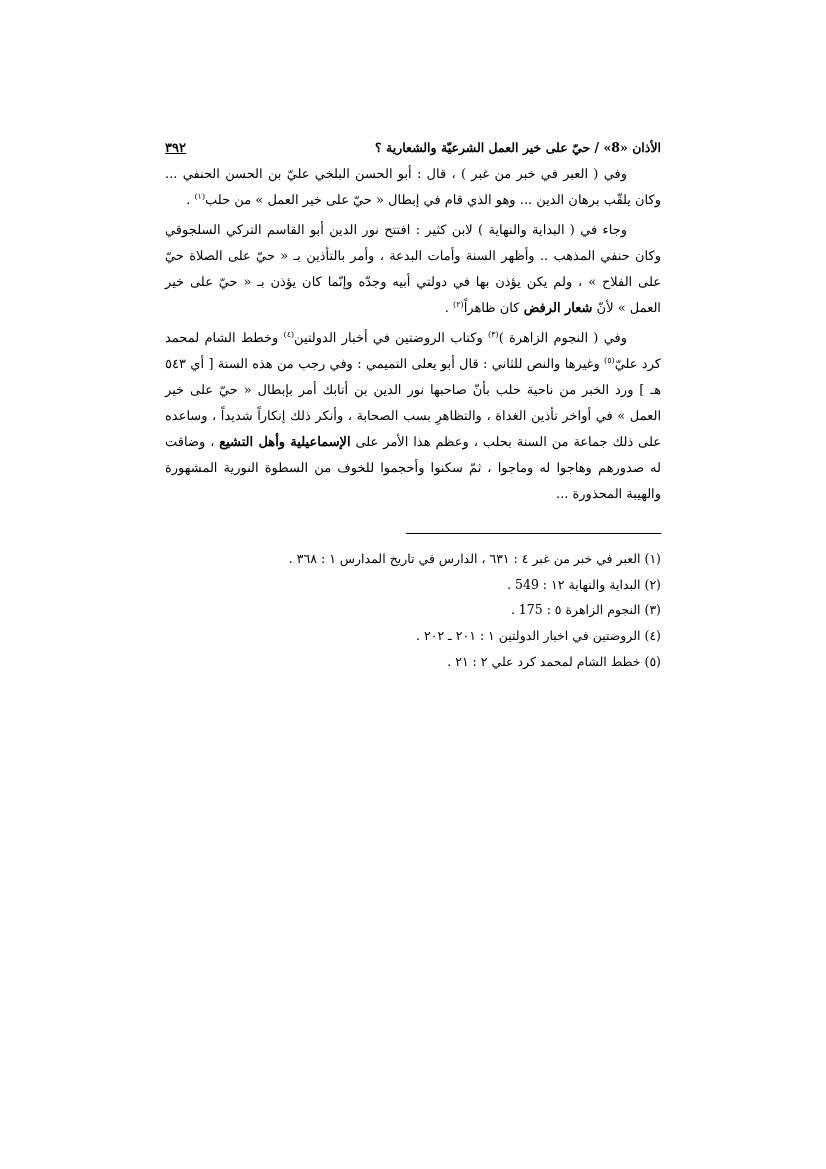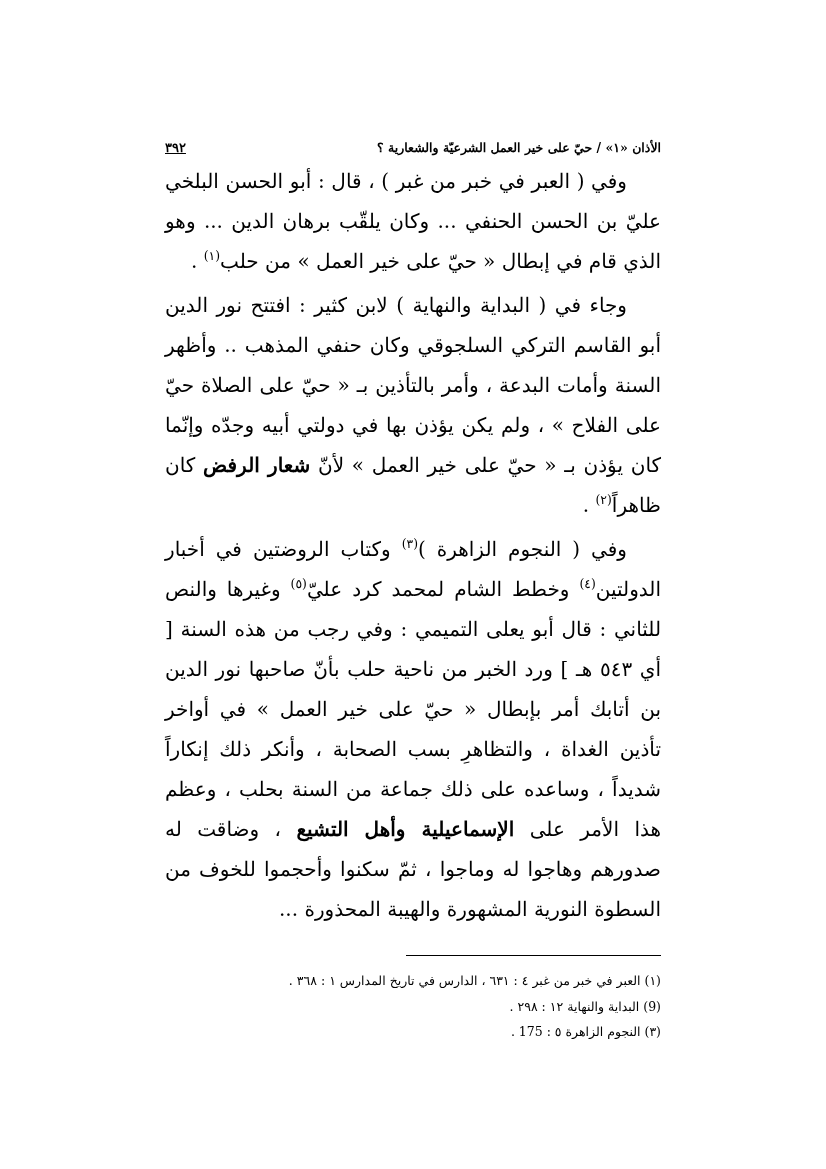--- a/index.html
+++ b/index.html
@@ -41,21 +41,21 @@
   }
   .header .page-number {
     white-space: nowrap;
     font-size: 13px;
     text-decoration: underline;
   }
   
   .body-text {
     direction: rtl;
     text-align: justify;
-    font-size: 20px;
+    font-size: 13px;
     line-height: 2.0;
   }
   .para {
     margin: 0 0 4px 0;
     text-indent: 34px;
     text-align: justify;
     text-align-last: right;
   }
   b, .bold {
     font-weight: bold;
@@ -86,31 +86,33 @@
     text-align: right;
     white-space: nowrap;
   }
 </style>
 </head>
 <body>
 
 <div class="page">
 
   <div class="header">
-    <div class="running-title">الأذان «١» / حيّ على خير العمل الشرعيّة والشعارية ؟</div>
+    <div class="running-title">الأذان «8» / حيّ على خير العمل الشرعيّة والشعارية ؟</div>
     <div class="page-number">٣٩٢</div>
   </div>
 
   <div class="body-text">
     <p class="para">وفي ( العبر في خبر من غبر ) ، قال : أبو الحسن البلخي عليّ بن الحسن الحنفي ... وكان يلقّب برهان الدين ... وهو الذي قام في إبطال « حيّ على خير العمل » من حلب<sup>(١)</sup> .</p>
     <p class="para">وجاء في ( البداية والنهاية ) لابن كثير : افتتح نور الدين أبو القاسم التركي السلجوقي وكان حنفي المذهب .. وأظهر السنة وأمات البدعة ، وأمر بالتأذين بـ « حيّ على الصلاة حيّ على الفلاح » ، ولم يكن يؤذن بها في دولتي أبيه وجدّه وإنّما كان يؤذن بـ « حيّ على خير العمل » لأنّ <b>شعار الرفض</b> كان ظاهراً<sup>(٢)</sup> .</p>
     <p class="para">وفي ( النجوم الزاهرة )<sup>(٣)</sup> وكتاب الروضتين في أخبار الدولتين<sup>(٤)</sup> وخطط الشام لمحمد كرد عليّ<sup>(٥)</sup> وغيرها والنص للثاني : قال أبو يعلى التميمي : وفي رجب من هذه السنة [ أي ٥٤٣ هـ ] ورد الخبر من ناحية حلب بأنّ صاحبها نور الدين بن أتابك أمر بإبطال « حيّ على خير العمل » في أواخر تأذين الغداة ، والتظاهرِ بسب الصحابة ، وأنكر ذلك إنكاراً شديداً ، وساعده على ذلك جماعة من السنة بحلب ، وعظم هذا الأمر على <b>الإسماعيلية وأهل التشيع</b> ، وضاقت له صدورهم وهاجوا له وماجوا ، ثمّ سكنوا وأحجموا للخوف من السطوة النورية المشهورة والهيبة المحذورة ...</p>
   </div>
 
   <hr class="footnote-sep">
 
   <div class="footnotes">
     <p class="footnote">(١) العبر في خبر من غبر ٤ : ٦٣١ ، الدارس في تاريخ المدارس ١ : ٣٦٨ .</p>
-    <p class="footnote">(9) البداية والنهاية ١٢ : ٢٩٨ .</p>
+    <p class="footnote">(٢) البداية والنهاية ١٢ : 549 .</p>
     <p class="footnote">(٣) النجوم الزاهرة ٥ : 175 .</p>
+    <p class="footnote">(٤) الروضتين في اخبار الدولتين ١ : ٢٠١ ـ ٢٠٢ .</p>
+    <p class="footnote">(٥) خطط الشام لمحمد كرد علي ٢ : ٢١ .</p>
   </div>
 
 </div>
 
 </body></html>

